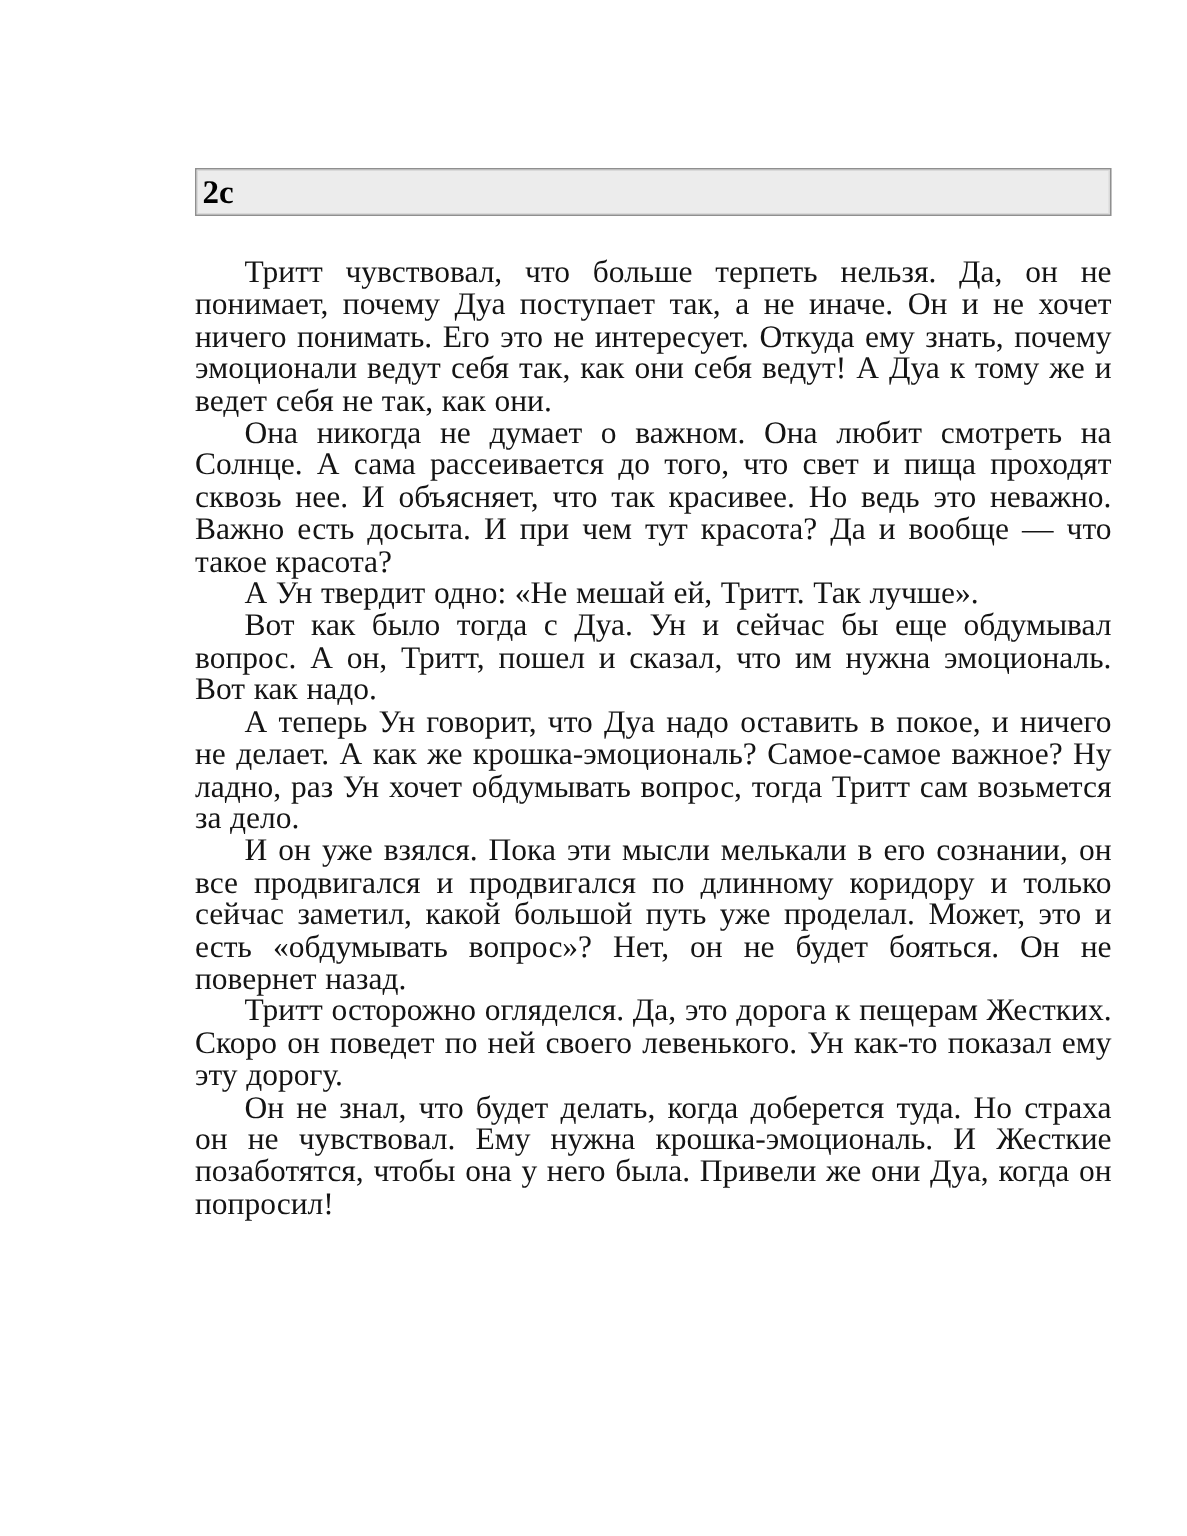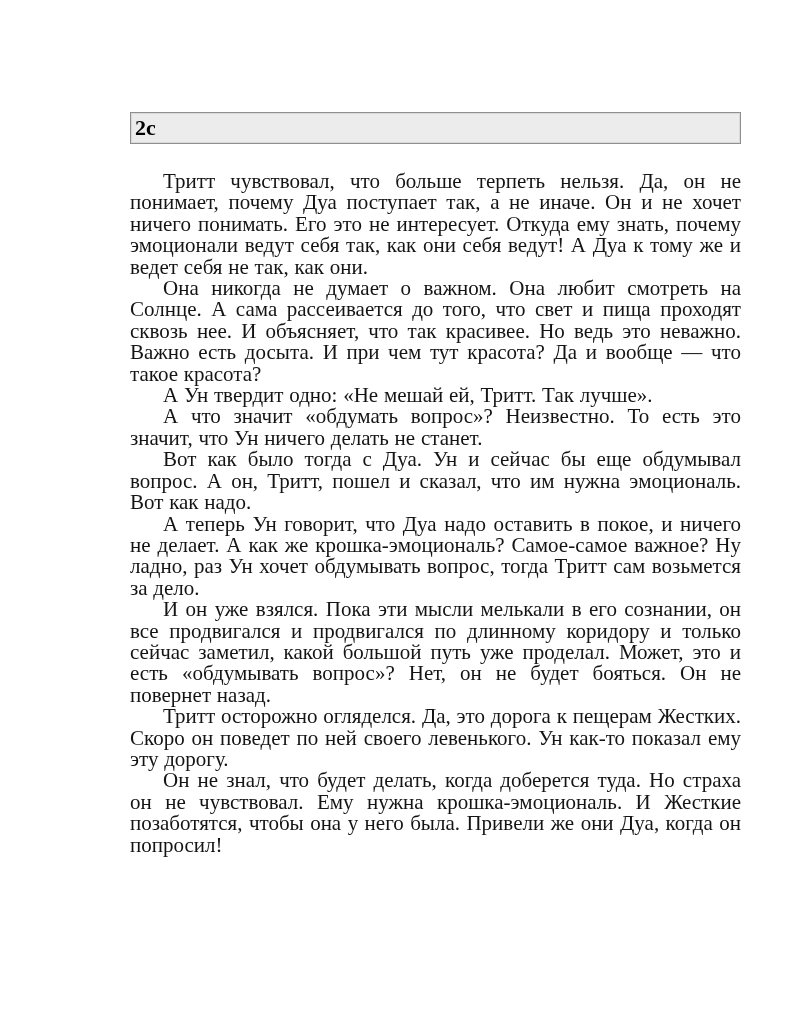--- a/index.html
+++ b/index.html
@@ -51,21 +51,20 @@
 
 <div class="page">
   <div class="content">
     <div class="section-header">
       <span class="section-header-label">2c</span>
     </div>
     <div class="text-block">
       <p>Тритт чувствовал, что больше терпеть нельзя. Да, он не понимает, почему Дуа поступает так, а не иначе. Он и не хочет ничего понимать. Его это не интересует. Откуда ему знать, почему эмоционали ведут себя так, как они себя ведут! А Дуа к тому же и ведет себя не так, как они.</p>
       <p>Она никогда не думает о важном. Она любит смотреть на Солнце. А сама рассеивается до того, что свет и пища проходят сквозь нее. И объясняет, что так красивее. Но ведь это неважно. Важно есть досыта. И при чем тут красота? Да и вообще — что такое красота?</p>
       <p>А Ун твердит одно: «Не мешай ей, Тритт. Так лучше».</p>
-      <p>А что значит «обдумать вопрос»? Неизвестно. То есть это значит, что Ун ничего делать не станет.</p>
       <p>Вот как было тогда с Дуа. Ун и сейчас бы еще обдумывал вопрос. А он, Тритт, пошел и сказал, что им нужна эмоциональ. Вот как надо.</p>
       <p>А теперь Ун говорит, что Дуа надо оставить в покое, и ничего не делает. А как же крошка-эмоциональ? Самое-самое важное? Ну ладно, раз Ун хочет обдумывать вопрос, тогда Тритт сам возьмется за дело.</p>
       <p>И он уже взялся. Пока эти мысли мелькали в его сознании, он все продвигался и продвигался по длинному коридору и только сейчас заметил, какой большой путь уже проделал. Может, это и есть «обдумывать вопрос»? Нет, он не будет бояться. Он не повернет назад.</p>
       <p>Тритт осторожно огляделся. Да, это дорога к пещерам Жестких. Скоро он поведет по ней своего левенького. Ун как-то показал ему эту дорогу.</p>
       <p>Он не знал, что будет делать, когда доберется туда. Но страха он не чувствовал. Ему нужна крошка-эмоциональ. И Жесткие позаботятся, чтобы она у него была. Привели же они Дуа, когда он попросил!</p>
     </div>
   </div>
 </div>
 
 </body></html>

